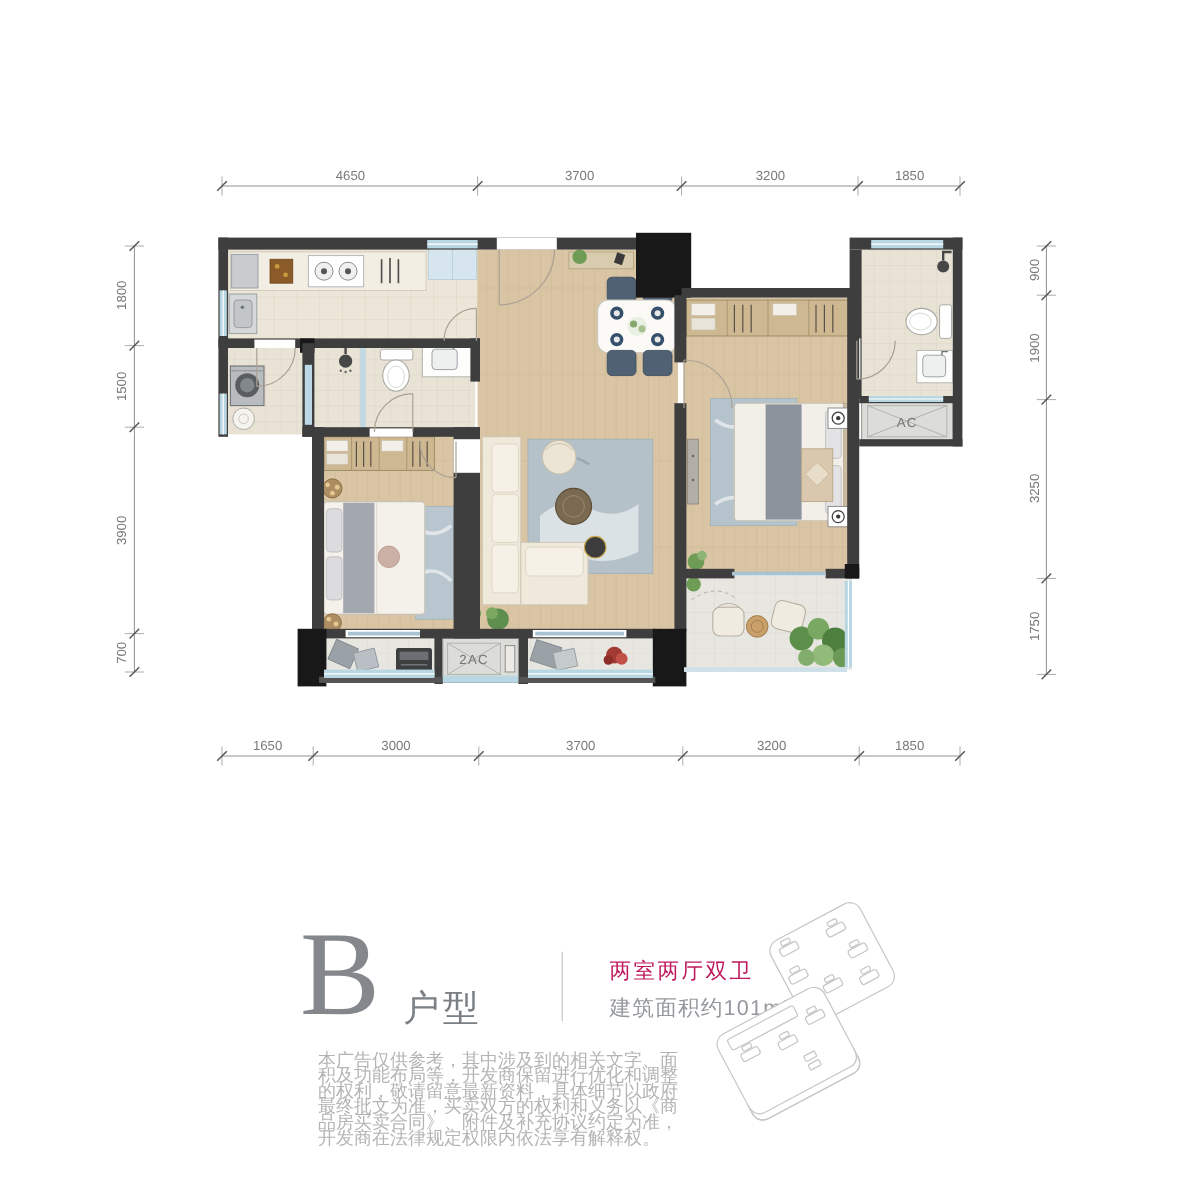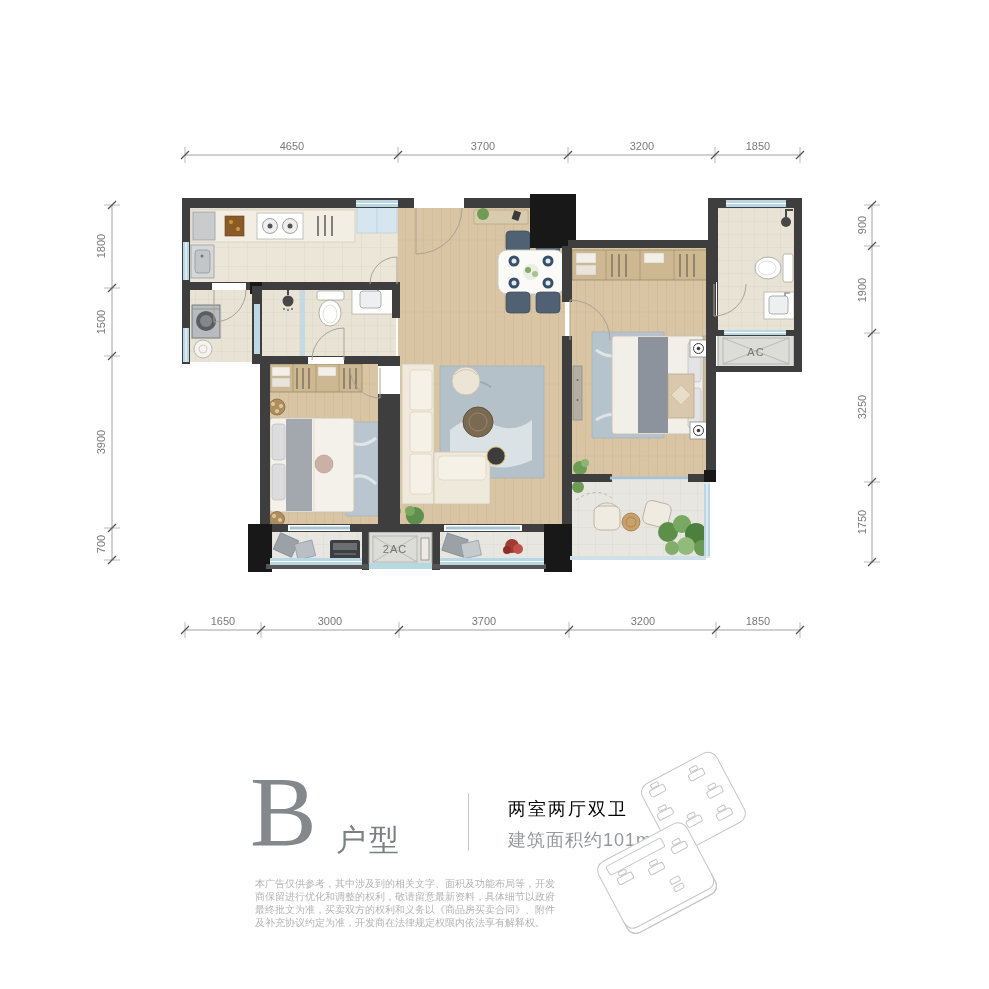--- a/index.html
+++ b/index.html
@@ -5,23 +5,23 @@
   html,body{margin:0;padding:0;background:#ffffff;}
   #page{position:relative;width:989px;height:989px;background:#ffffff;overflow:hidden;
         font-family:"Liberation Sans", sans-serif;}
   svg text{font-family:"Liberation Sans", sans-serif;}
   .dim-label{font-size:11px;fill:#7a7a7a;}
   .plan-label{font-size:11px;fill:#75757a;letter-spacing:1px;}
   #footer .big-letter{position:absolute;left:250px;top:762px;font-family:"Liberation Serif", serif;
         font-size:100px;line-height:100px;color:#84888d;}
   #footer .unit-suffix{position:absolute;left:336px;top:820px;font-size:30px;color:#7b8085;letter-spacing:3px;}
   #footer .v-divider{position:absolute;left:468px;top:793px;width:1px;height:58px;background:#c9c9c9;}
-  #footer .sum1{position:absolute;left:508px;top:797px;font-size:18px;color:#000000;letter-spacing:2px;}
+  #footer .sum1{position:absolute;left:508px;top:797px;font-size:18px;color:#be185d;letter-spacing:2px;}
   #footer .sum2{position:absolute;left:508px;top:828px;font-size:18px;color:#94989d;letter-spacing:1px;}
-  #footer .disclaimer{position:absolute;left:255px;top:877px;width:300px;font-size:10px;
+  #footer .disclaimer{position:absolute;left:265px;top:877px;width:300px;font-size:15px;
         color:#b4b4b4;line-height:13px;text-align:justify;}
   #site-sketch{position:absolute;left:595px;top:750px;}
 </style>
 </head>
 <body>
 
 <div id="page">
 
 <svg id="plan" width="989" height="740" viewBox="0 0 989 740" style="position:absolute;left:0;top:0;">
   <defs>

